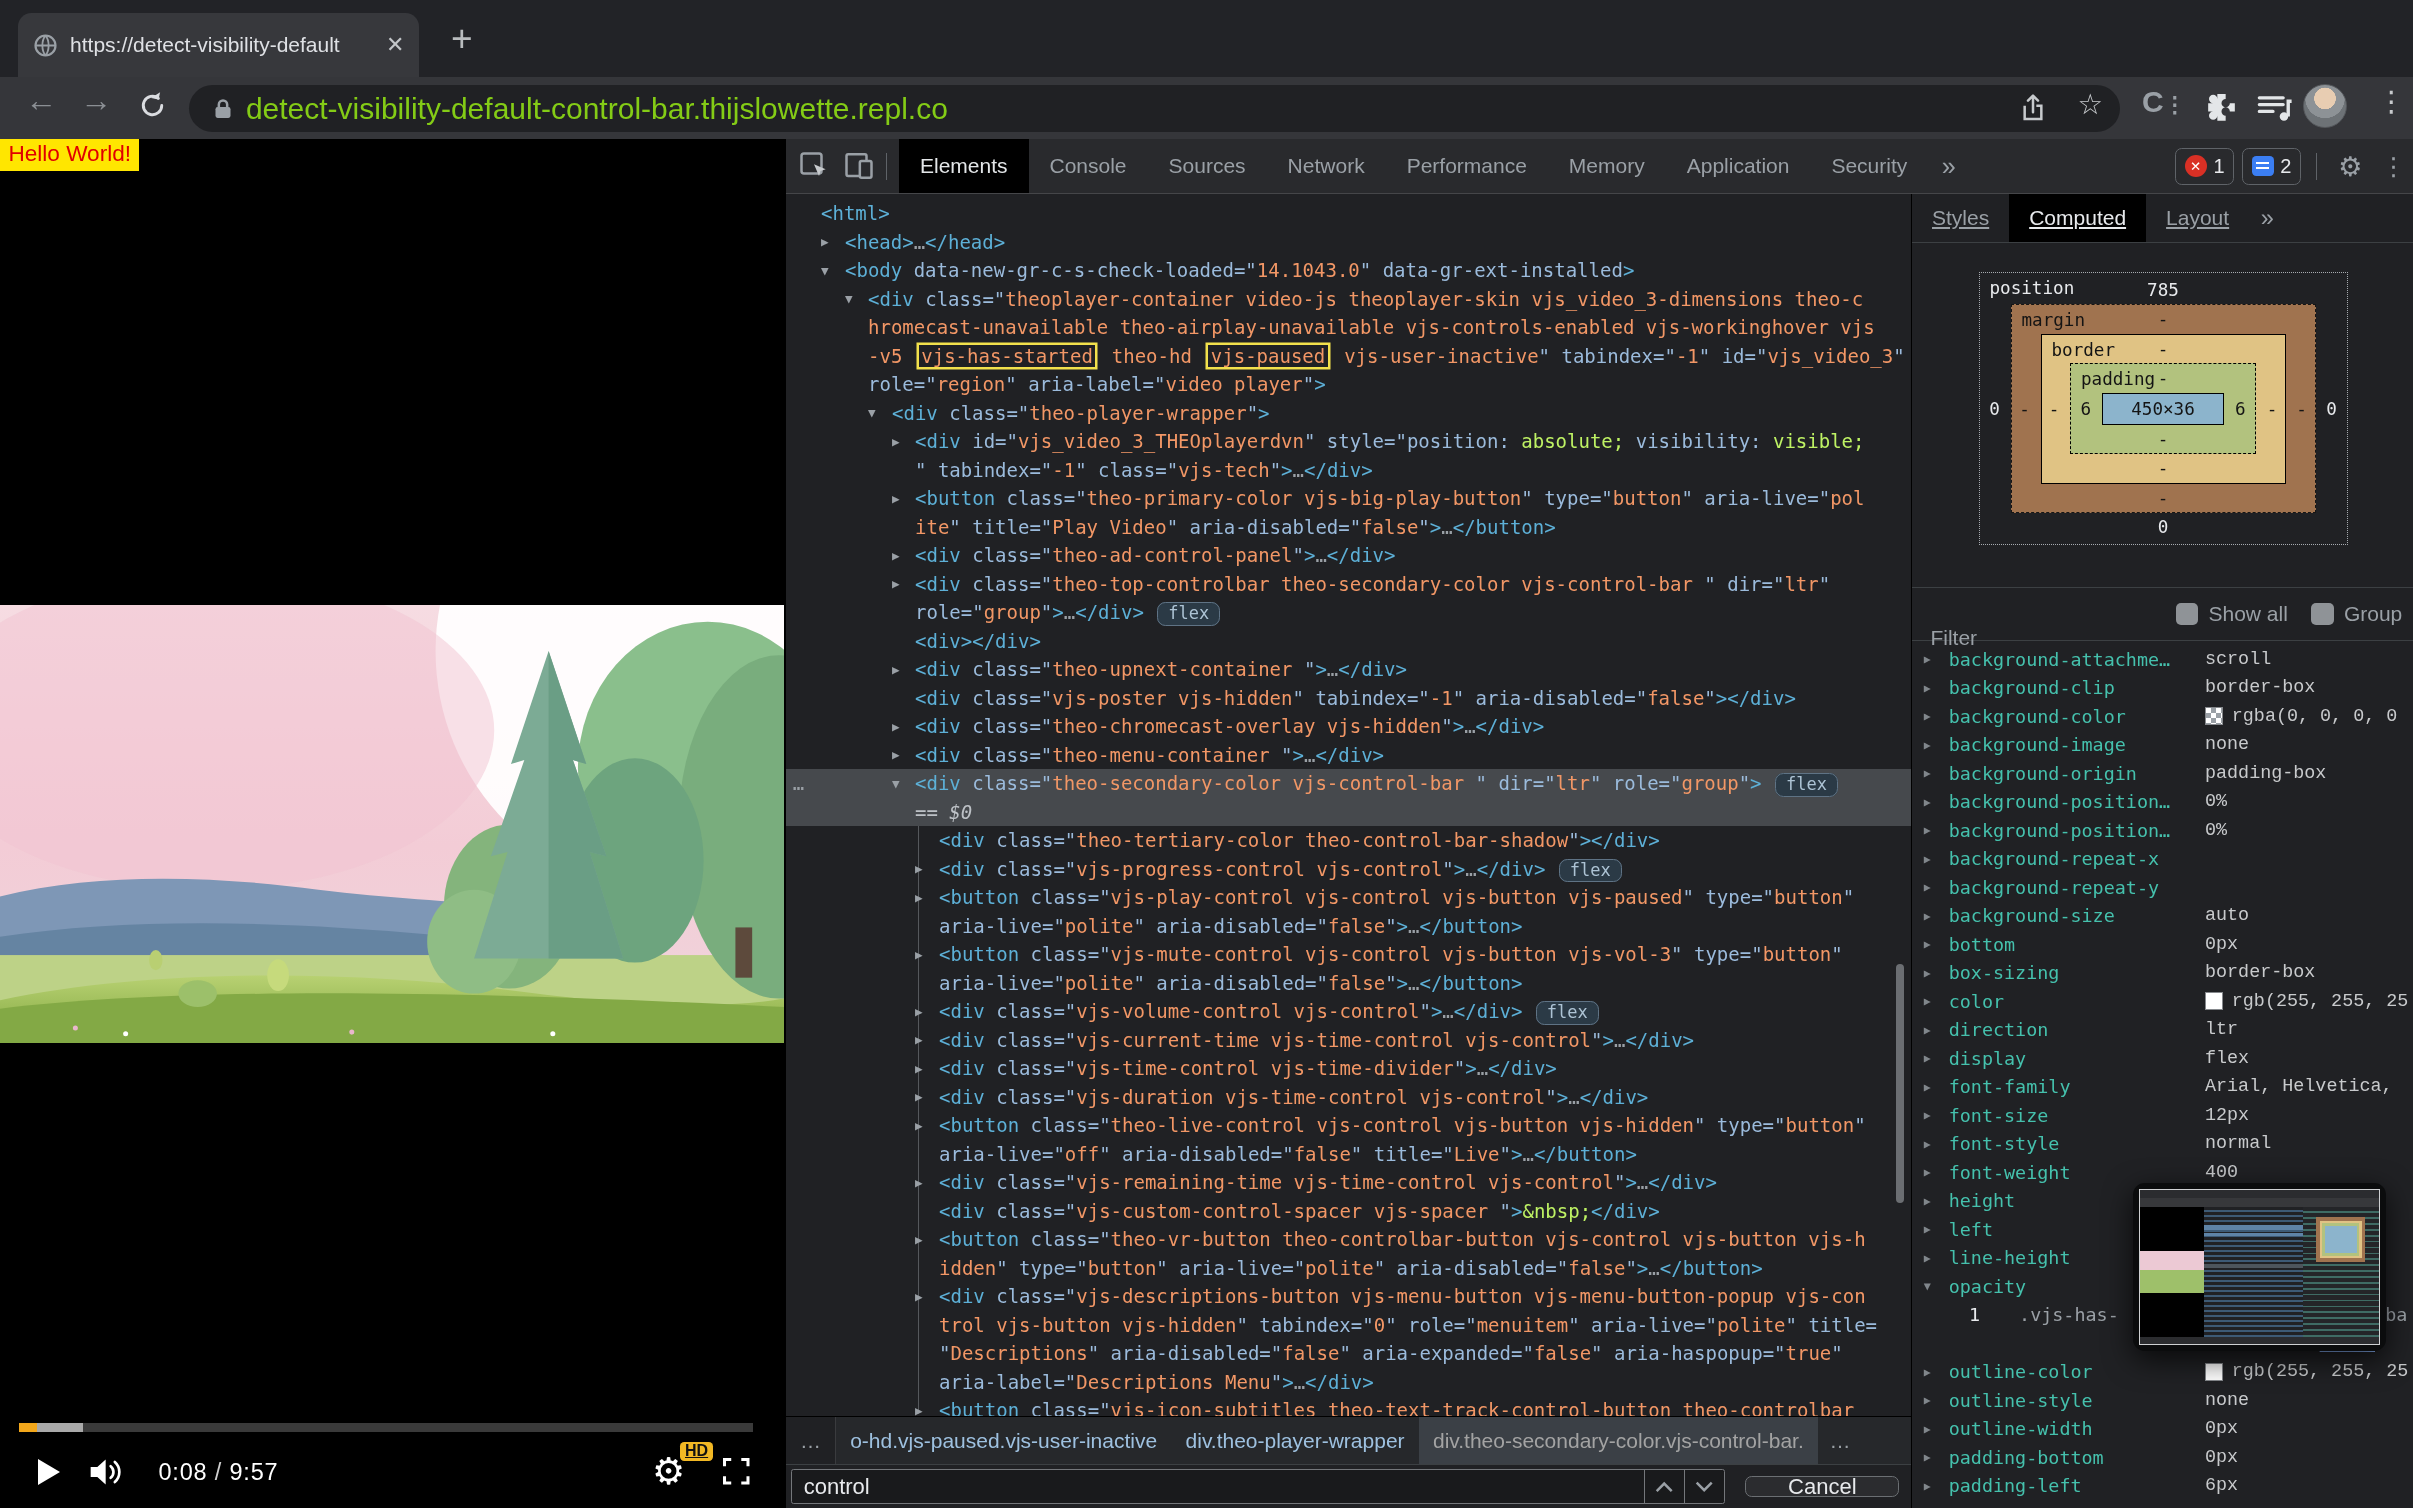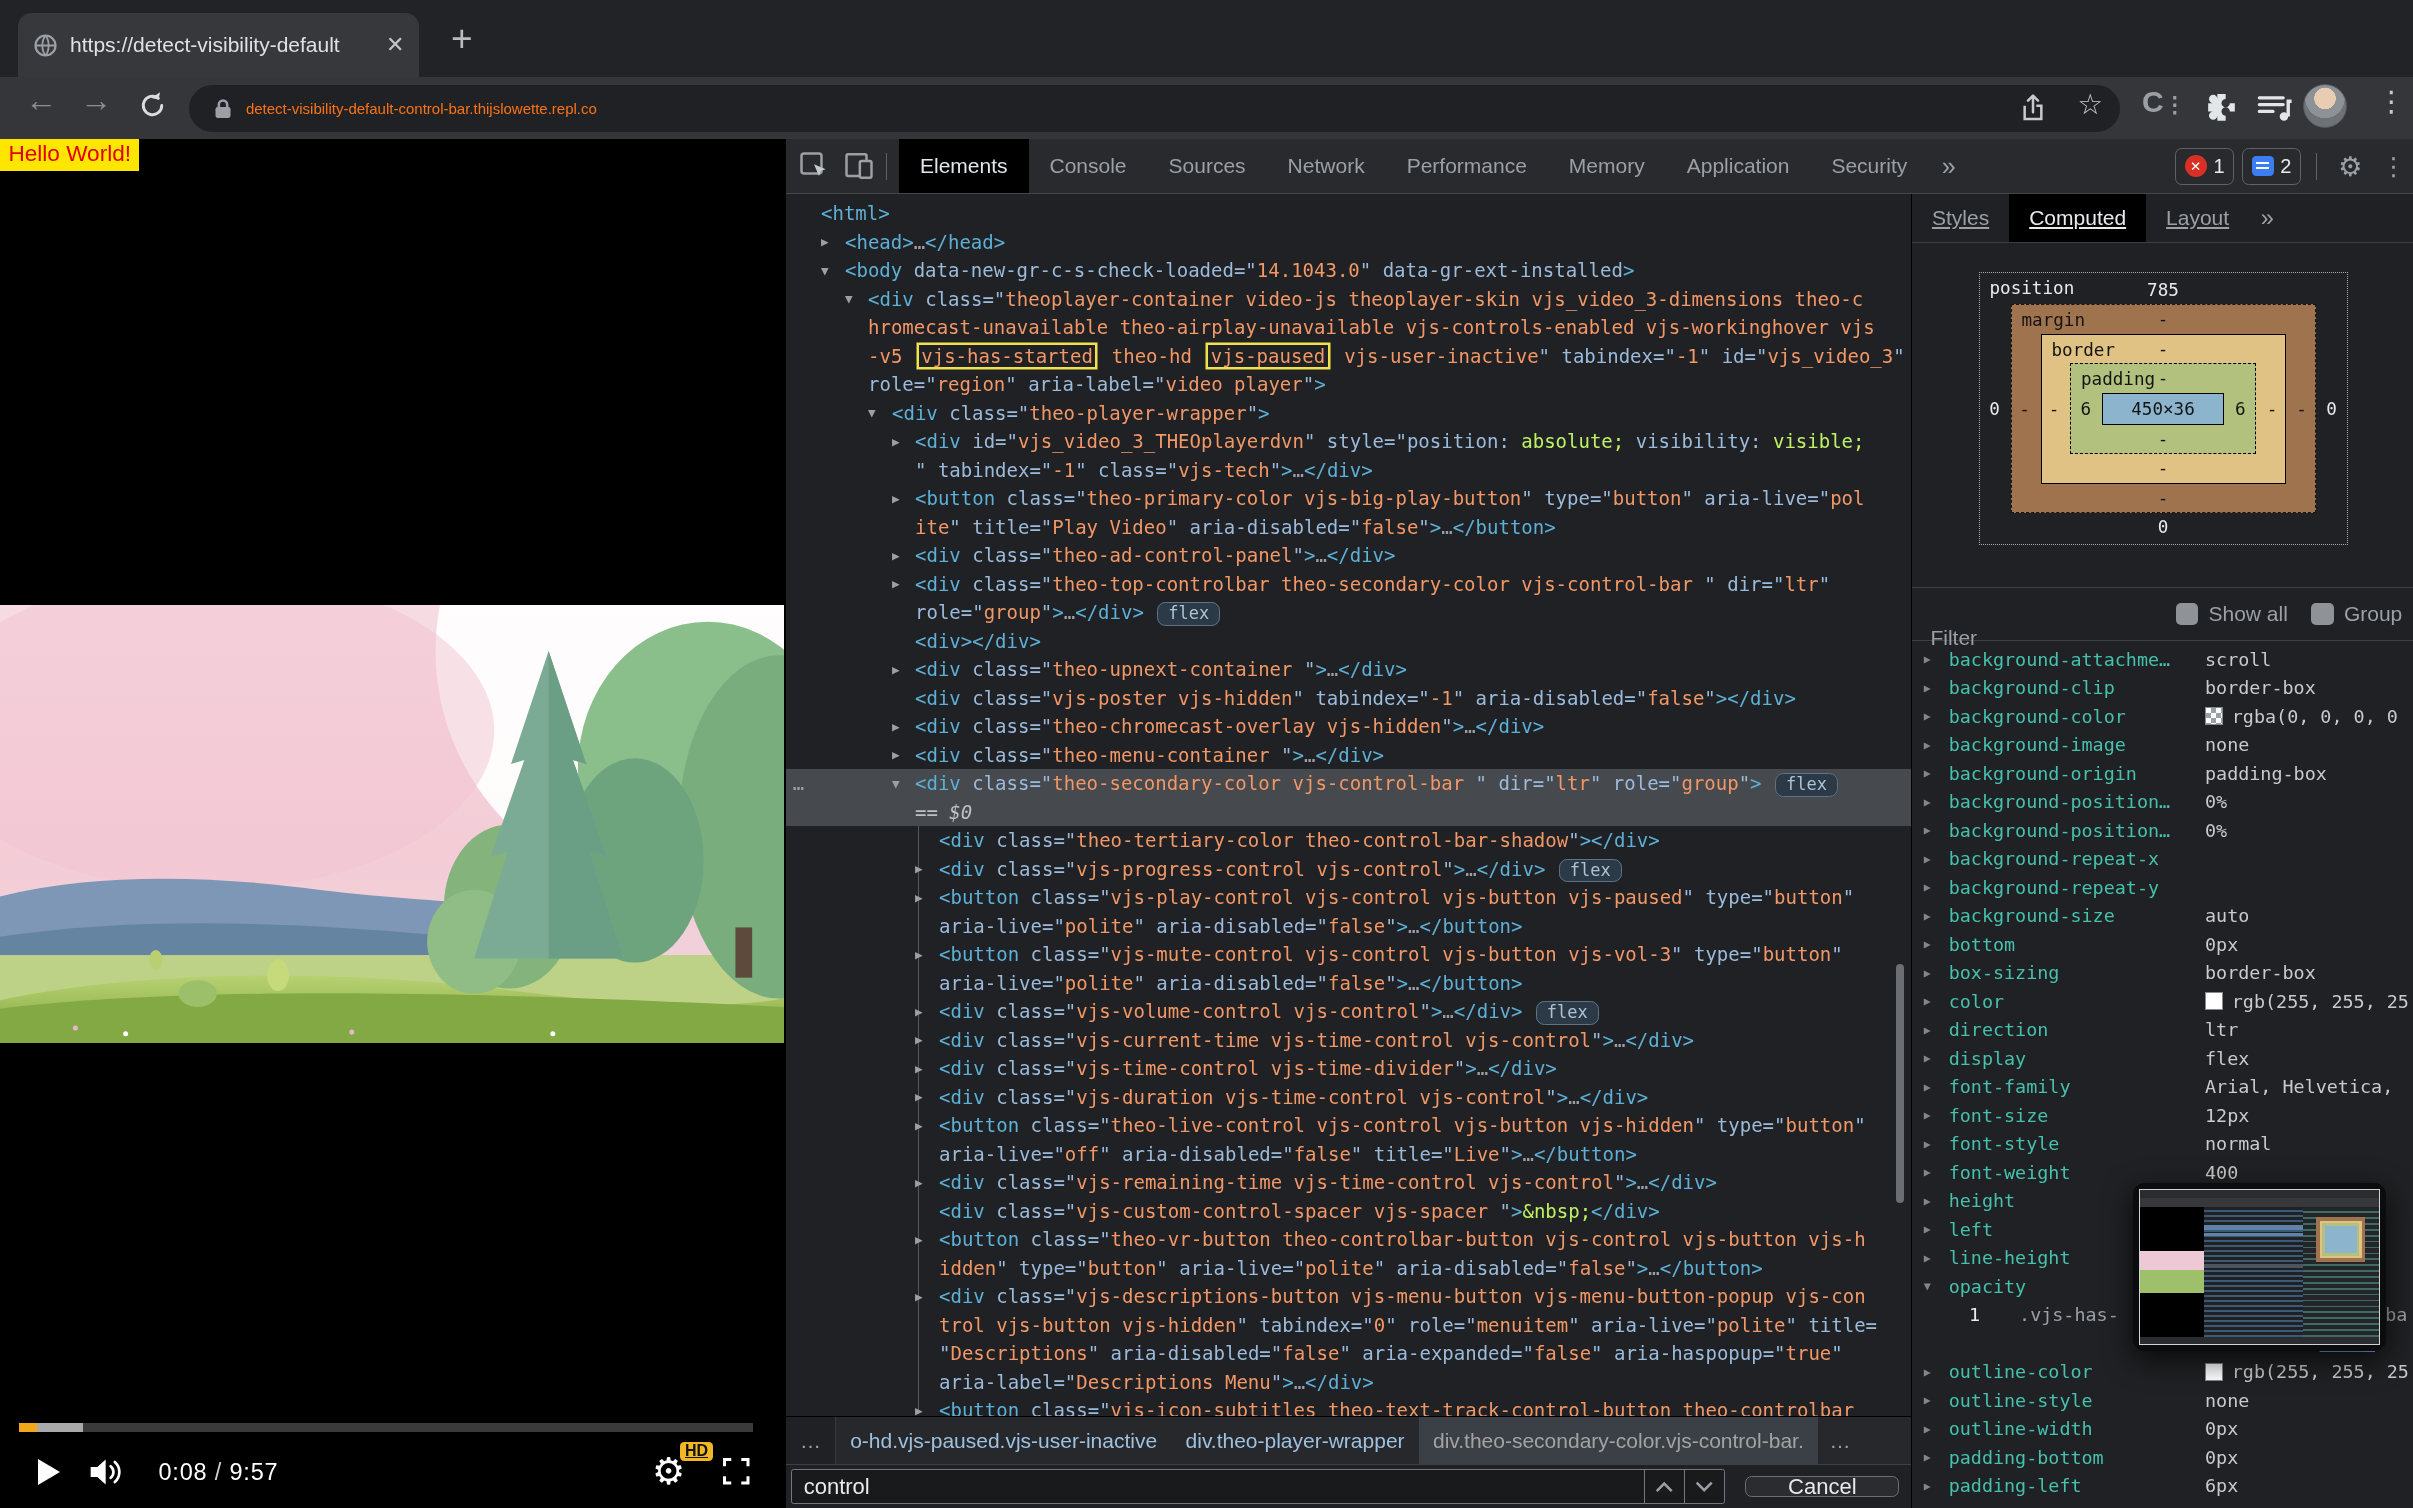--- a/index.html
+++ b/index.html
@@ -10,21 +10,21 @@
   .tabstrip{position:absolute;left:0;top:0;width:2413px;height:77px;background:#222327;}
   .tab{position:absolute;left:18.4px;top:13.4px;width:401px;height:64px;background:#37383c;
        border-radius:13.4px 13.4px 0 0;display:flex;align-items:center;padding:0 15px;box-sizing:border-box;}
   .tab-title{flex:1;font-size:21px;color:#dfe1e5;white-space:nowrap;overflow:hidden;}
   .tab-close{color:#c3c6c9;font-size:22px;margin-left:8.4px;}
   .newtab{position:absolute;left:451px;top:18.4px;font-size:37px;color:#b9bcbe;}
   .toolbar{position:absolute;left:0;top:77px;width:2413px;height:62px;background:#35363a;}
   .navbtn{position:absolute;top:82px;font-size:32px;color:#8b8f94;}
   .urlpill{position:absolute;left:189px;top:85px;width:1931px;height:47px;border-radius:23.5px;
            background:#202124;display:flex;align-items:center;}
-  .url-text{font-size:15px;color:#f97316;margin-left:13.4px;}
+  .url-text{font-size:30px;color:#84cc16;margin-left:13.4px;}
   .pill-icon{position:absolute;top:6.7px;}
   .ricon{position:absolute;top:87px;color:#dadce0;}
   .avatar{position:absolute;left:2303px;top:84px;width:42px;height:42px;border-radius:50%;
           background:radial-gradient(circle at 50% 32%,#e8cdb2 0 30%,#8d9296 31% 55%,#6d7276 56% 100%);
           border:1.7px solid #55585c;}
 
   
   .hello{position:absolute;left:0;top:139px;background:#ffe600;color:#e00000;
          font-size:22.6px;padding:1.7px 8.4px 4.2px;z-index:5;}
   .videopane{position:absolute;left:0;top:139px;width:784px;height:1369px;background:#000;}
@@ -116,21 +116,21 @@
 
   .sfilter{position:absolute;left:1912px;top:587px;width:502px;height:54px;border-top:0.8px solid #3c4043;
            border-bottom:0.8px solid #3c4043;display:flex;align-items:center;font-size:21px;color:#9aa0a6;box-sizing:border-box;}
   .cb{width:22.6px;height:22.6px;border-radius:5px;background:#8f9397;margin-right:10px;}
 
   .props{position:absolute;left:1912px;top:645px;width:502px;height:863px;overflow:hidden;
          font-family:"DejaVu Sans Mono",monospace;font-size:18.4px;}
   .prow{position:relative;height:28.5px;display:flex;align-items:center;white-space:nowrap;}
   .pa{width:25px;padding-left:11.7px;color:#80868b;font-size:11.7px;flex:0 0 auto;}
   .pn{color:#45c1ad;}
-  .pv{position:absolute;left:293px;display:flex;align-items:center;gap:8.4px;color:#c8cacc;}
+  .pv{position:absolute;left:293px;display:flex;align-items:center;gap:8.4px;color:#c8cacc;font-family:Liberation Mono, monospace;}
   .sw{width:18.4px;height:18.4px;border:0.8px solid #85888c;box-sizing:border-box;flex:0 0 auto;}
   .sw.checker{background-color:#fff;
     background-image:linear-gradient(45deg,#9aa0a6 25%,transparent 25%,transparent 75%,#9aa0a6 75%),
                      linear-gradient(45deg,#9aa0a6 25%,#fff 25%,#fff 75%,#9aa0a6 75%);
     background-size:10px 10px;background-position:0 0,5px 5px;}
   .sw.white{background:#fff;}
   .psub{padding-left:57px;color:#e8eaed;}
   .psub .sel-dim{color:#9aa0a6;margin-left:39px;}
   .psub .tail{position:absolute;right:6.7px;color:#9aa0a6;}
   .plink{justify-content:flex-end;padding-right:39px;color:#8ab4f8;text-decoration:underline;}

